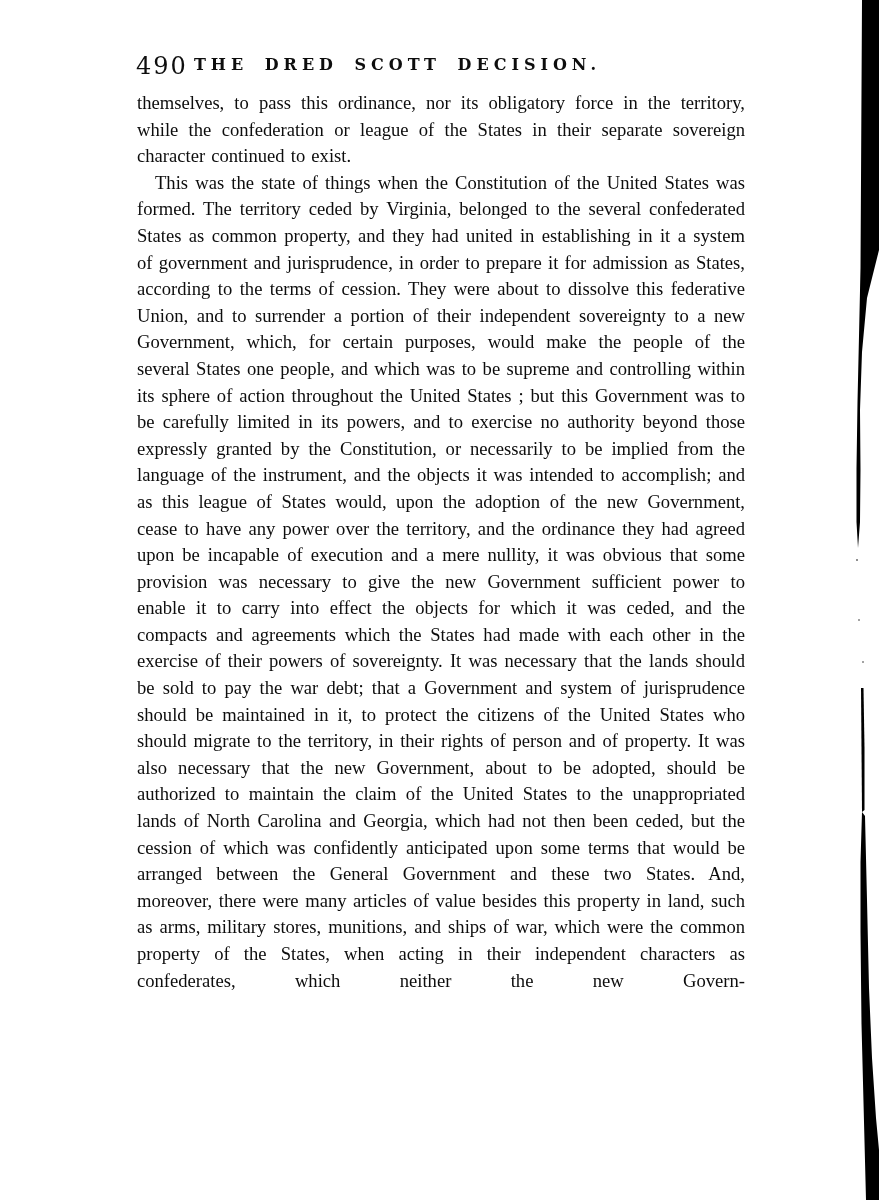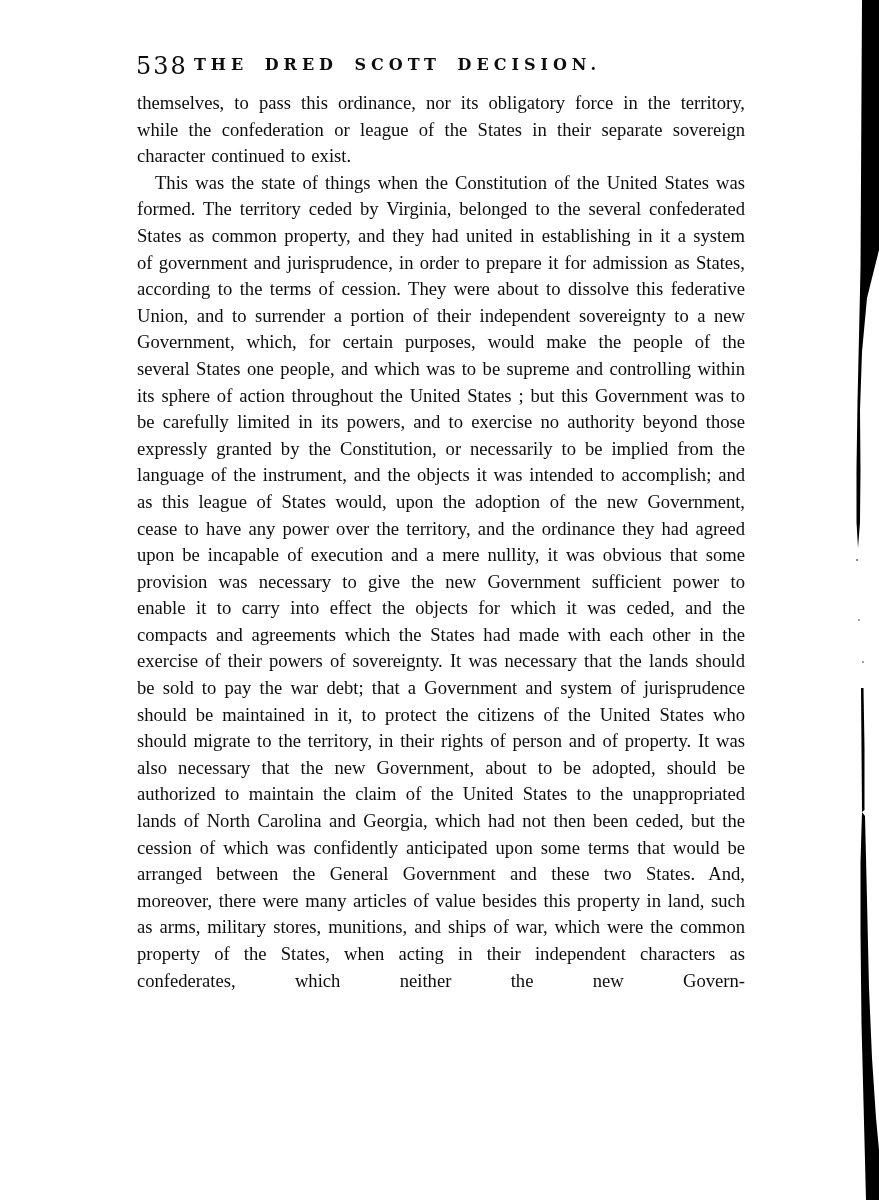--- a/index.html
+++ b/index.html
@@ -77,21 +77,21 @@
     width: 28px;
     height: 1200px;
   }
 </style>
 </head>
 <body>
 
 <div class="page">
 
   <div class="page-header">
-    <span class="page-number">538</span>
+    <span class="page-number">490</span>
     <span class="running-title">THE DRED SCOTT DECISION.</span>
   </div>
 
   <div class="text-block">
     <p class="para">themselves, to pass this ordinance, nor its obligatory force in the territory, while the confederation or league of the States in their separate sovereign character continued to exist.</p>
     <p class="para indent justify-last">This was the state of things when the Constitution of the United States was formed. The territory ceded by Virginia, belonged to the several confederated States as common property, and they had united in establishing in it a system of government and jurisprudence, in order to prepare it for admission as States, according to the terms of cession. They were about to dissolve this federative Union, and to surrender a portion of their independent sovereignty to a new Government, which, for certain purposes, would make the people of the several States one people, and which was to be supreme and controlling within its sphere of action throughout the United States ; but this Government was to be carefully limited in its powers, and to exercise no authority beyond those expressly granted by the Constitution, or necessarily to be implied from the language of the instrument, and the objects it was intended to accomplish; and as this league of States would, upon the adoption of the new Government, cease to have any power over the territory, and the ordinance they had agreed upon be incapable of execution and a mere nullity, it was obvious that some provision was necessary to give the new Government sufficient power to enable it to carry into effect the objects for which it was ceded, and the compacts and agreements which the States had made with each other in the exercise of their powers of sovereignty. It was necessary that the lands should be sold to pay the war debt; that a Government and system of jurisprudence should be maintained in it, to protect the citizens of the United States who should migrate to the territory, in their rights of person and of property. It was also necessary that the new Government, about to be adopted, should be authorized to maintain the claim of the United States to the unappropriated lands of North Carolina and Georgia, which had not then been ceded, but the cession of which was confidently anticipated upon some terms that would be arranged between the General Government and these two States. And, moreover, there were many articles of value besides this property in land, such as arms, military stores, munitions, and ships of war, which were the common property of the States, when acting in their independent characters as confederates, which neither the new Govern-</p>
   </div>
 
   <svg class="scan-edge" viewBox="0 0 28 1200" preserveAspectRatio="none" xmlns="http://www.w3.org/2000/svg">
 

